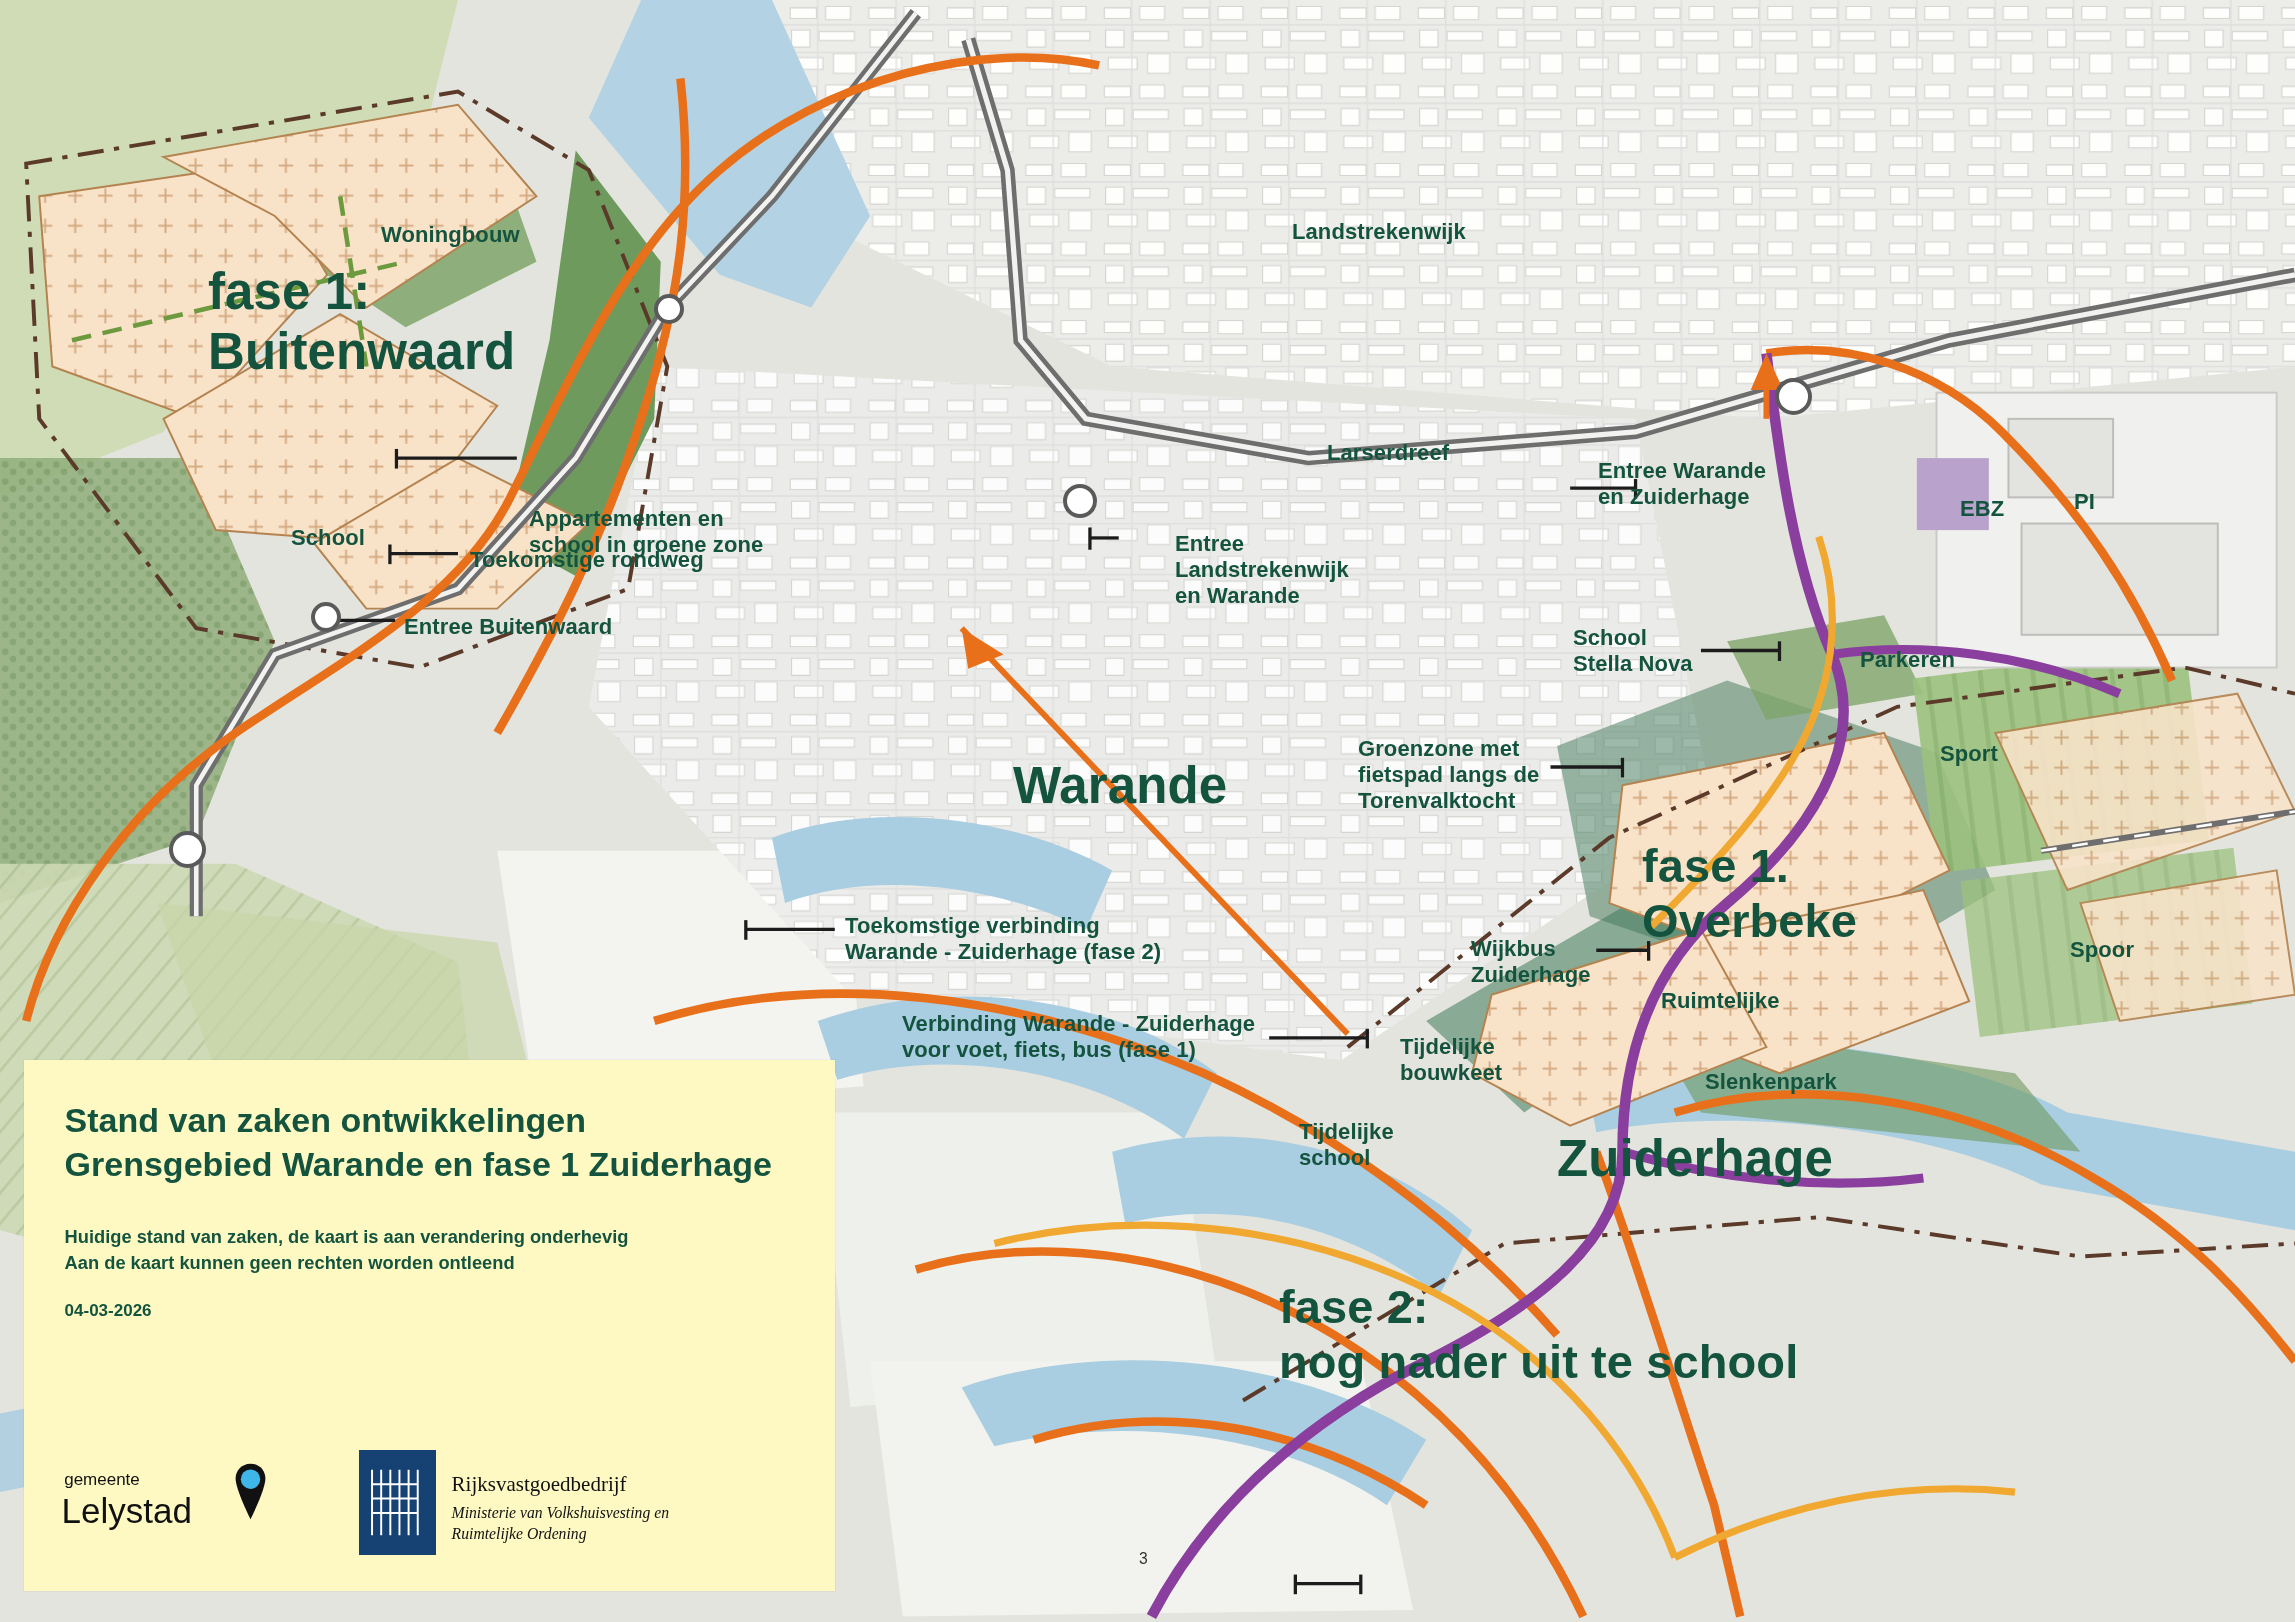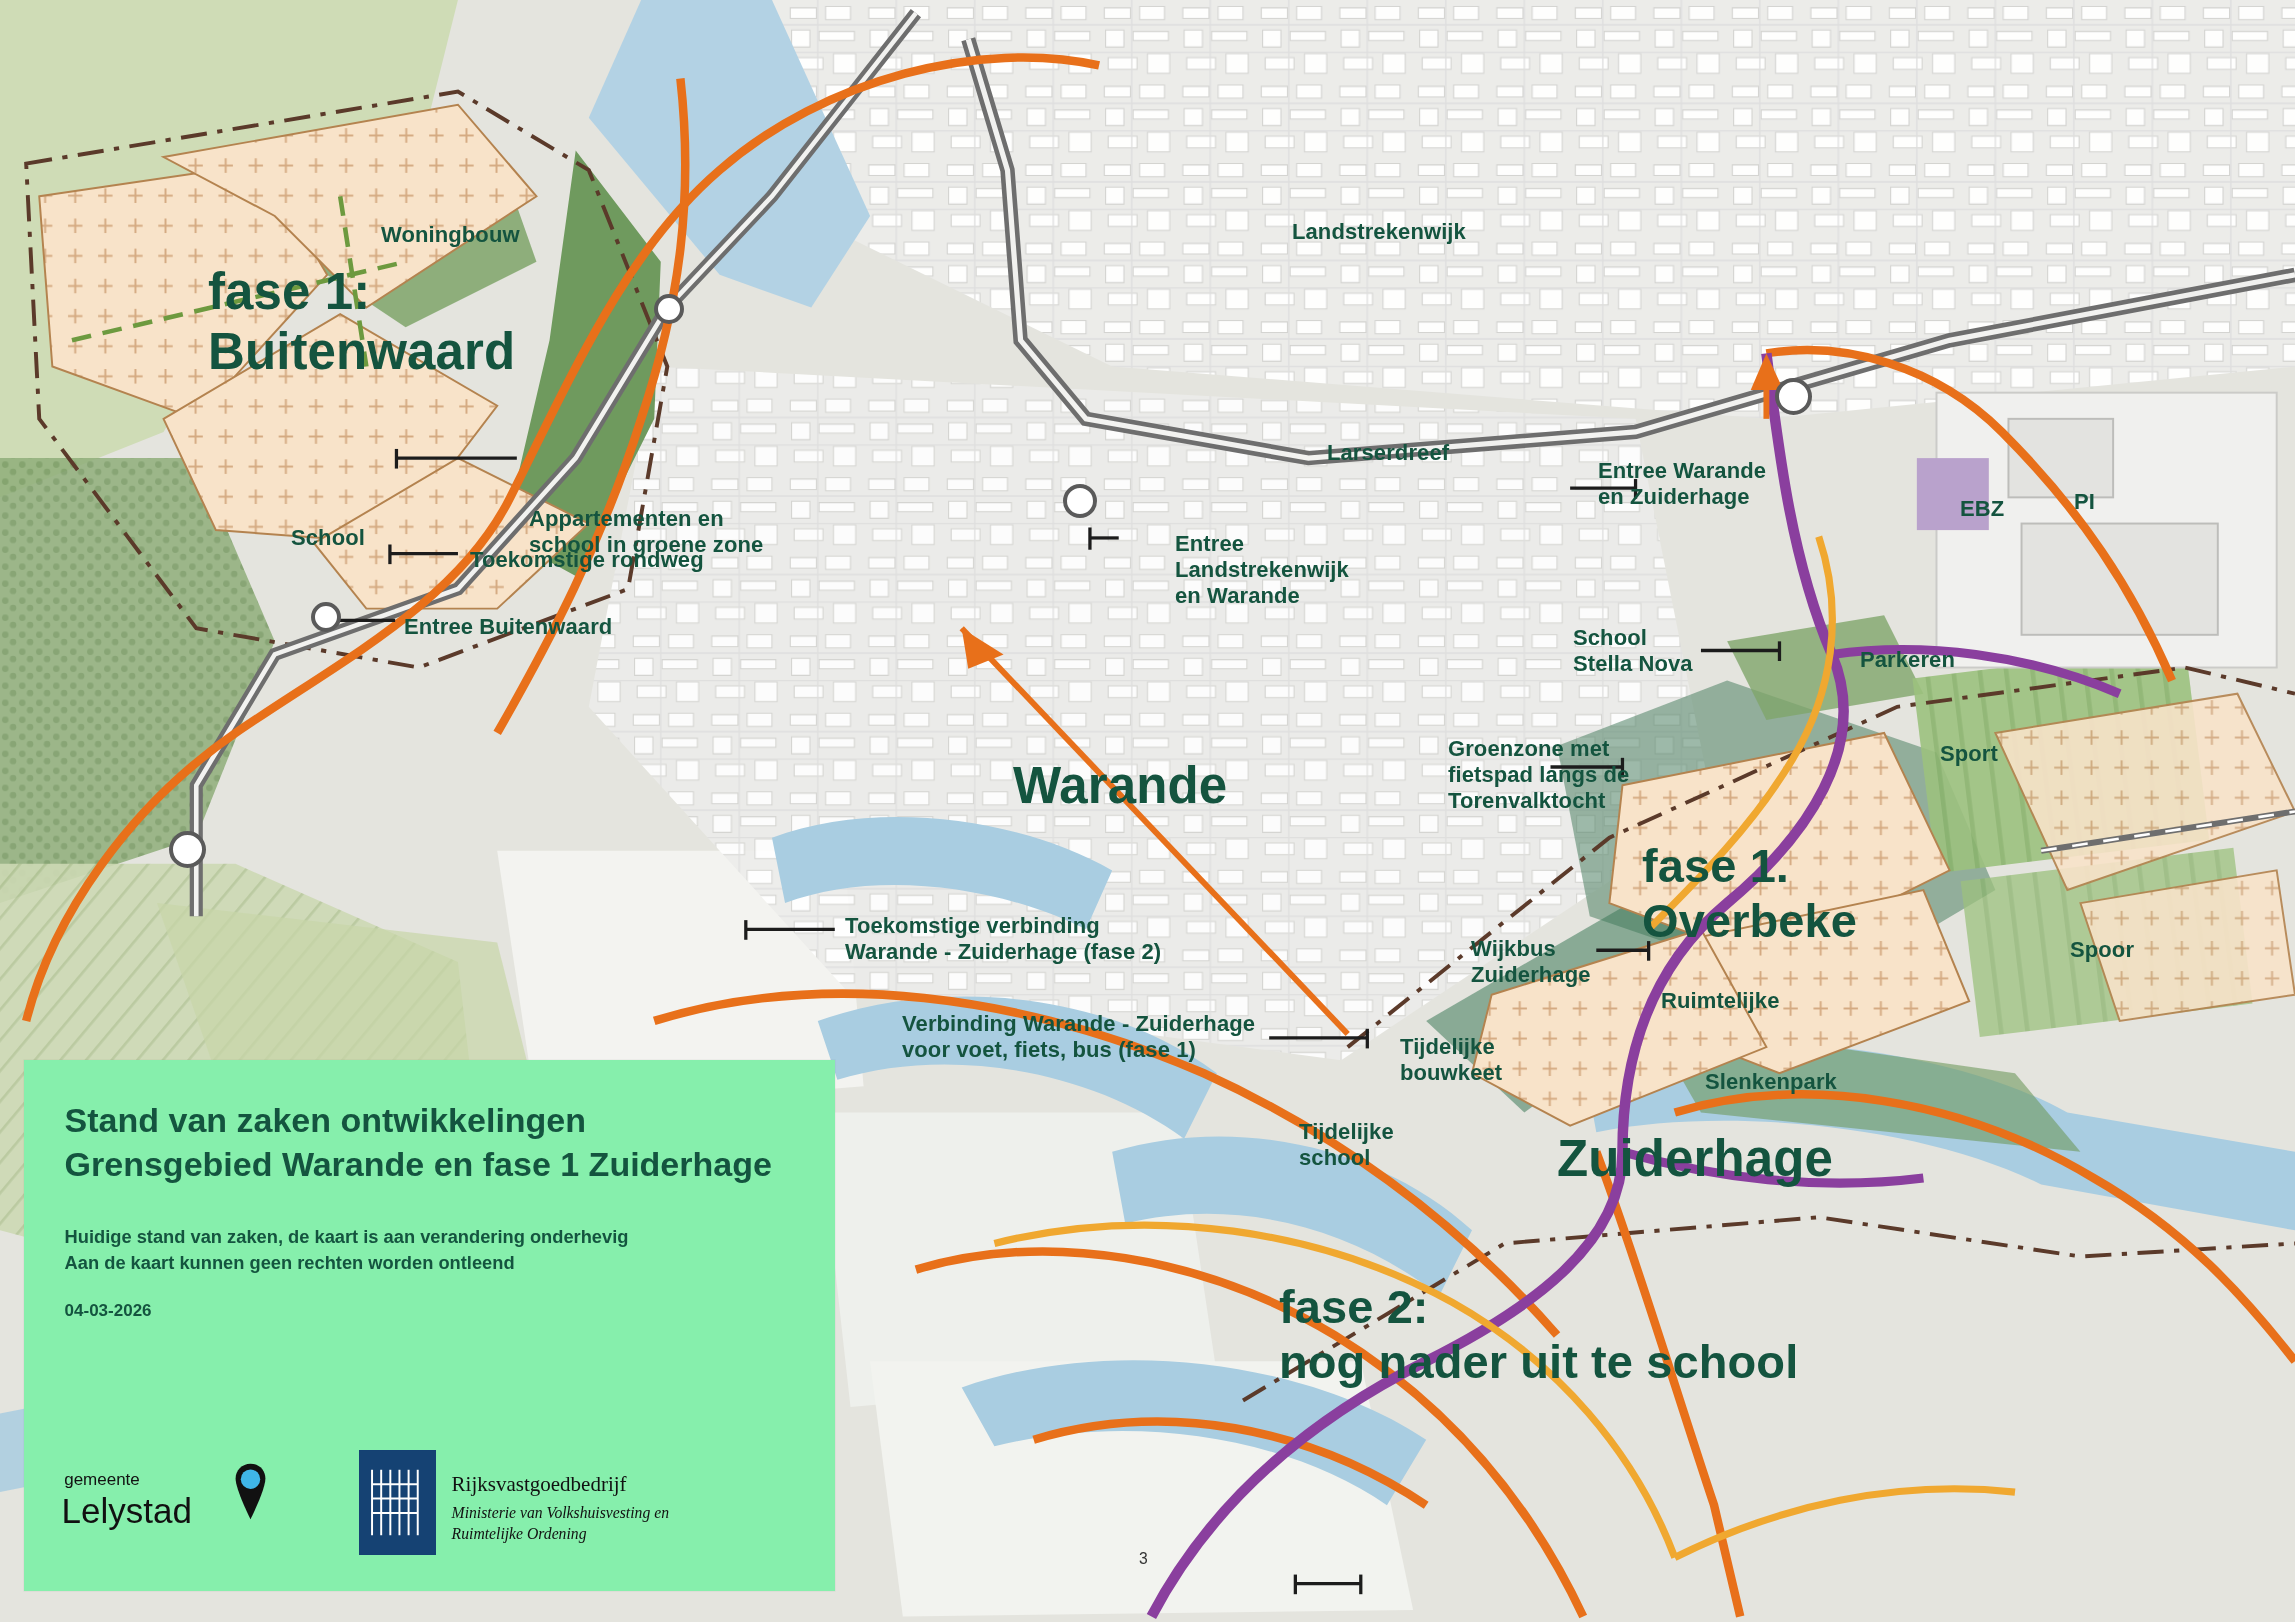--- a/index.html
+++ b/index.html
@@ -36,21 +36,21 @@
   .lbl.xxl { font-size: 47px; }
   .lbl.huge { font-size: 51px; }
 
   
   #legend-card {
     position: absolute;
     left: 23.6px;
     top: 1060px;
     width: 811px;
     height: 531px;
-    background: #86efac;
+    background: #fef9c3;
     box-shadow: 0 0 0 0.7px rgba(0,0,0,0.04);
   }
   #legend-card .title {
     position: absolute;
     left: 41px;
     top: 39px;
     width: 739px;
     font-size: 34px;
     font-weight: bold;
     color: #14543f;
@@ -322,21 +322,21 @@
   <div class="lbl md" style="left:291px; top:525px;">School</div>
   <div class="lbl md" style="left:470px; top:547px;">Toekomstige rondweg</div>
   <div class="lbl md" style="left:404px; top:614px;">Entree Buitenwaard</div>
   <div class="lbl md" style="left:1131px; top:531px;margin-left:44px;">Entree
 Landstrekenwijk
 en Warande</div>
   <div class="lbl md" style="left:1598px; top:458px;">Entree Warande
 en Zuiderhage</div>
   <div class="lbl md" style="left:1573px; top:625px;">School
 Stella Nova</div>
-  <div class="lbl md" style="left:1448px; top:736px;">Groenzone met
+  <div class="lbl md" style="left:1358px; top:736px;">Groenzone met
 fietspad langs de
 Torenvalktocht</div>
   <div class="lbl md" style="left:845px; top:913px;">Toekomstige verbinding
 Warande - Zuiderhage (fase 2)</div>
   <div class="lbl md" style="left:902px; top:1011px;">Verbinding Warande - Zuiderhage
 voor voet, fiets, bus (fase 1)</div>
   <div class="lbl md" style="left:1471px; top:936px;">Wijkbus
 Zuiderhage</div>
   <div class="lbl md" style="left:1661px; top:988px;">Ruimtelijke</div>
   <div class="lbl md" style="left:1400px; top:1034px;">Tijdelijke

